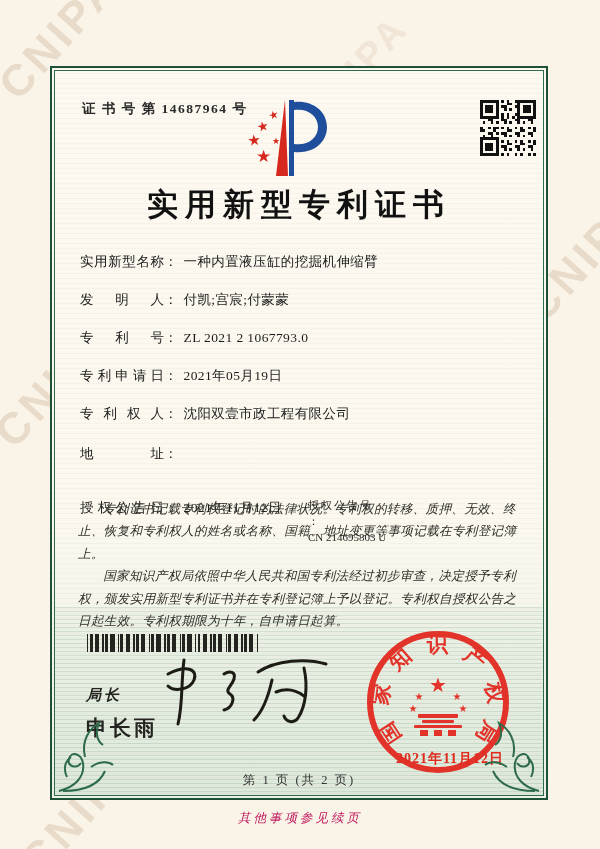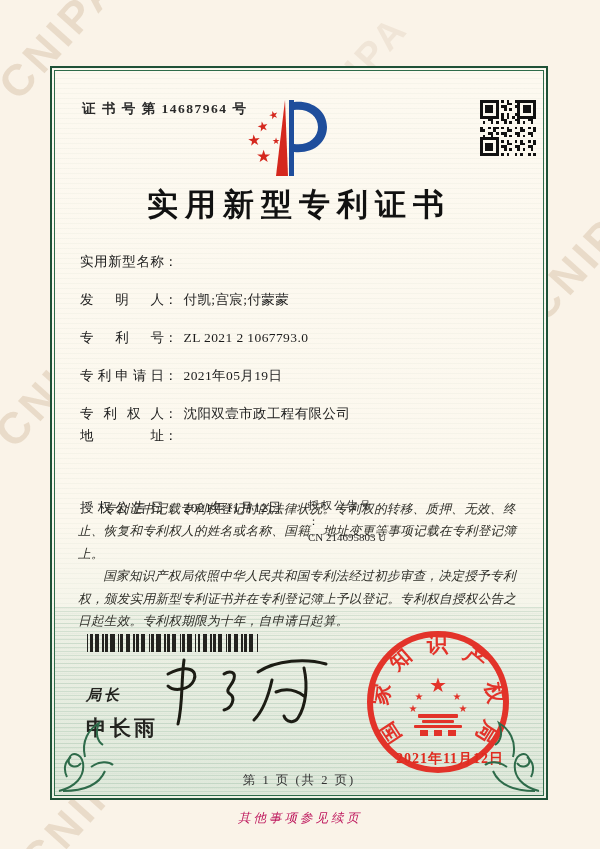--- a/index.html
+++ b/index.html
@@ -555,20 +555,21 @@
       <div></div>
       <div class="on"></div>
     </div>
 
   <div class="title">实用新型专利证书</div>
 
   <div class="fields">
     <div class="field-row" style="top:0;">
       <span class="f-label">实用新型名称</span>
         <span class="f-colon">：</span>
+        <span class="f-value">一种内置液压缸的挖掘机伸缩臂</span>
     </div>
     <div class="field-row" style="top:38px;">
       <span class="f-label">发明人</span>
         <span class="f-colon">：</span>
         <span class="f-value">付凯;宫宸;付蒙蒙</span>
     </div>
     <div class="field-row" style="top:76px;">
       <span class="f-label">专利号</span>
         <span class="f-colon">：</span>
         <span class="f-value">ZL 2021 2 1067793.0</span>
@@ -576,21 +577,21 @@
     <div class="field-row" style="top:114px;">
       <span class="f-label">专利申请日</span>
         <span class="f-colon">：</span>
         <span class="f-value">2021年05月19日</span>
     </div>
     <div class="field-row" style="top:152px;">
       <span class="f-label">专利权人</span>
         <span class="f-colon">：</span>
         <span class="f-value">沈阳双壹市政工程有限公司</span>
     </div>
-    <div class="field-row" style="top:174px;">
+    <div class="field-row" style="top:192px;">
       <span class="f-label">地址</span>
         <span class="f-colon">：</span>
     </div>
     <div class="field-row" style="top:246px;">
       <span class="f-label">授权公告日</span>
         <span class="f-colon">：</span>
         <span class="f-value" style="max-width:130px;">2021年11月12日</span>
       <span class="pair2">
         <span class="f-label2">授权公告号</span>
           <span class="f-colon">：</span>

